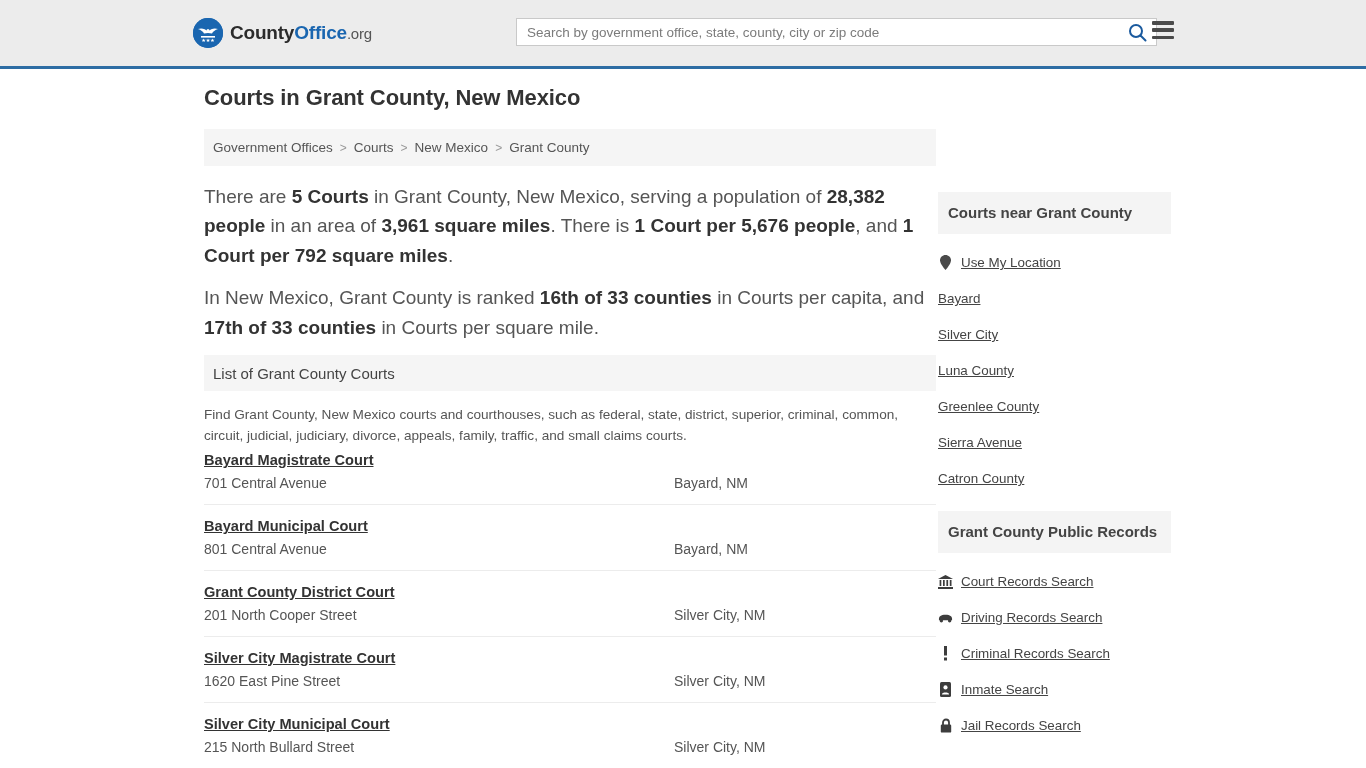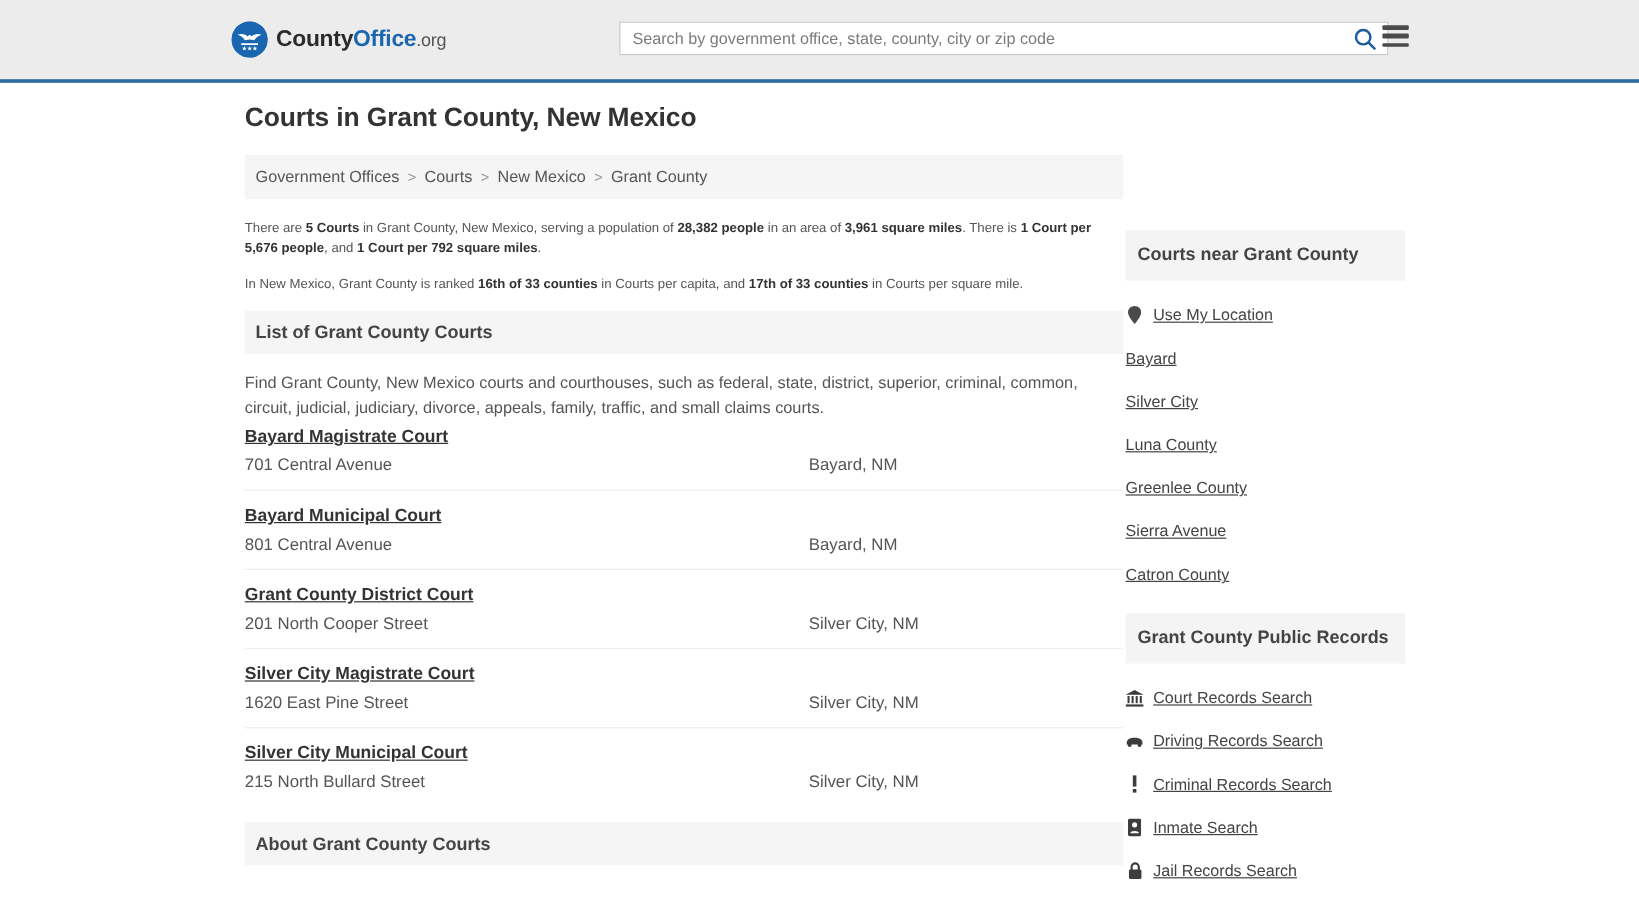--- a/index.html
+++ b/index.html
@@ -102,34 +102,34 @@
     display: flex; align-items: center;
     padding: 0 9px;
     font-size: 13.5px;
     color: #555;
     margin-bottom: 16px;
   }
   .breadcrumb a { color: #555; text-decoration: none; }
   .breadcrumb .sep { color: #999; margin: 0 7px; font-size: 12px; }
 
   .stats p {
-    font-size: 11px;
+    font-size: 19px;
     color: #555555;
     line-height: 1.55;
     margin-bottom: 13px;
   }
   .stats b { color: #333; font-weight: bold; }
 
   .section-head {
     background: #f5f5f5;
     height: 36px;
     display: flex; align-items: center;
     padding: 0 9px;
     font-size: 15px;
-    font-weight: bold;
+    font-weight: normal;
     color: #444444;
     margin-top: 8px;
     margin-bottom: 13px;
   }
 
   .section-desc {
     font-size: 13.6px;
     color: #555;
     line-height: 1.55;
     margin-bottom: 5px;

